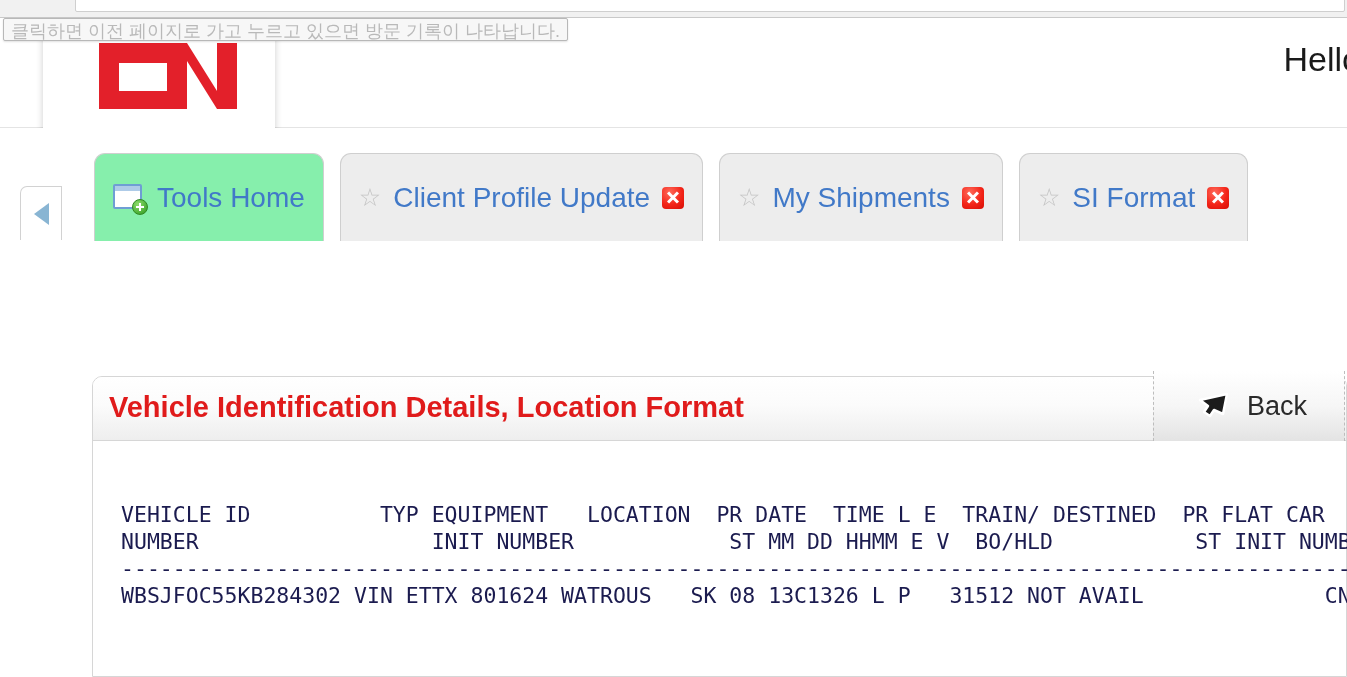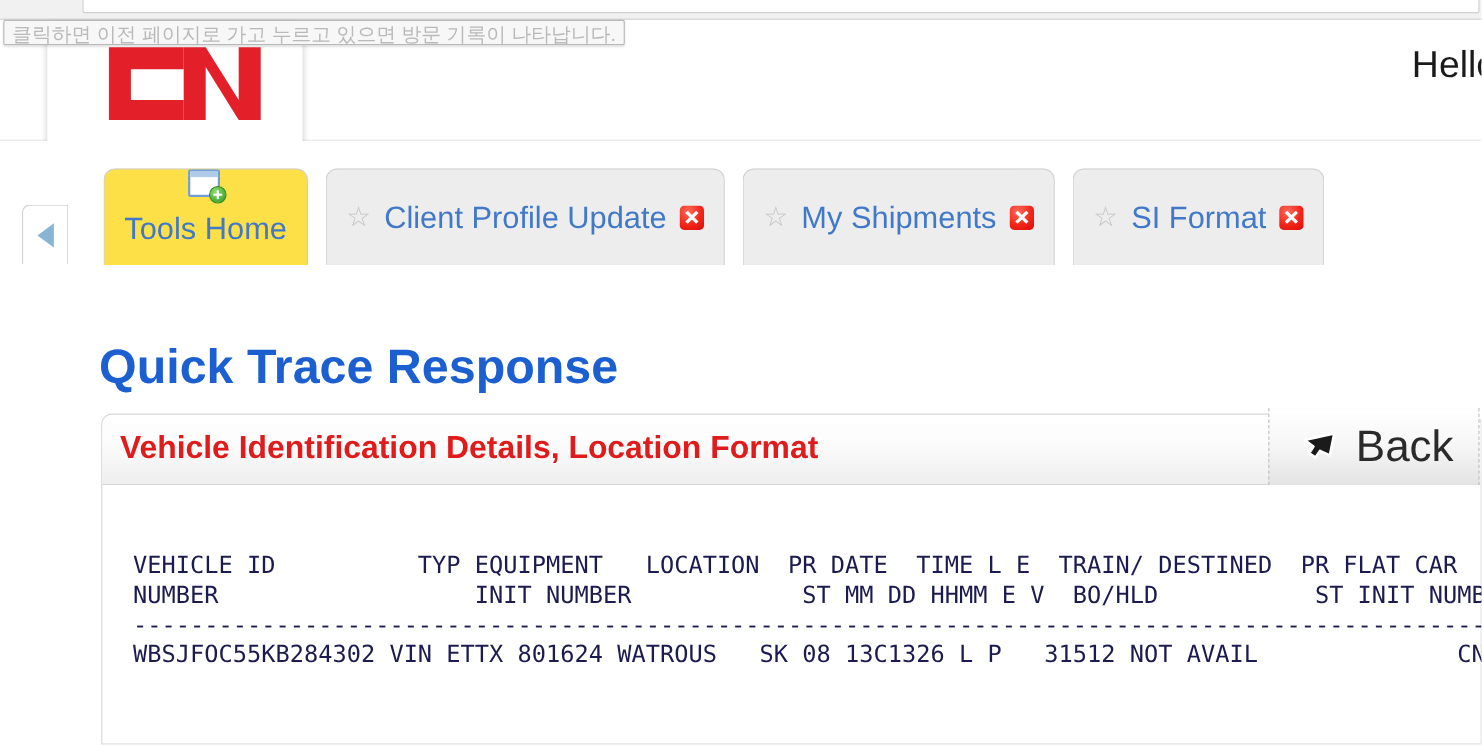--- a/index.html
+++ b/index.html
@@ -122,22 +122,21 @@
     border-bottom: none;
     border-top-left-radius: 11px;
     border-top-right-radius: 11px;
     display: flex;
     align-items: center;
     gap: 12px;
     padding: 0 18px 0 18px;
     white-space: nowrap;
   }
   .tab.active {
-    background: #fde047;
-    flex-direction: column;
+    background: #86efac;
   }
   .tab-label {
     color: #4179c8;
     font-size: 28px;
     line-height: 28px;
   }
   .tab-icon { display: flex; align-items: center; }
 
   .win-icon { position: relative; width: 32px; height: 28px; }
   .win-icon .frame {
@@ -228,21 +227,21 @@
     border-left: 1px dashed #bdbdbd;
     border-right: 1px dashed #bdbdbd;
     display: flex;
     align-items: center;
     justify-content: center;
     gap: 14px;
     cursor: pointer;
   }
   .cursor-icon { width: 42px; height: 34px; }
   .back-label {
-    font-size: 40px;
+    font-size: 27px;
     color: #2a2a2a;
     line-height: 34px;
   }
 
   .panel-body {
     position: relative;
     padding: 44px 0 0 0;
     font-family: "DejaVu Sans Mono", "Liberation Mono", monospace;
   }
   pre.report {
@@ -310,21 +309,20 @@
 
       <div class="tab">
         <span class="tab-icon star-icon">☆</span>
         <span class="tab-label">SI Format</span>
         <span class="close-icon"></span>
       </div>
 
     </div>
   </div>
 
-  <h1 class="page-title">Quick Trace Response</h1>
 
   <div class="panel">
 
     <div class="panel-head">
       <div class="panel-title">Vehicle Identification Details, Location Format</div>
 
       <div class="back-btn">
         <svg class="cursor-icon" viewBox="0 0 42 34">
           <path d="M36 5 L9 11 L17 17 L13 23 L19 27 L23 21 L32 25 Z" fill="#1b1b1b" stroke="#ffffff" stroke-width="2.5" stroke-linejoin="round"></path>
         </svg>

